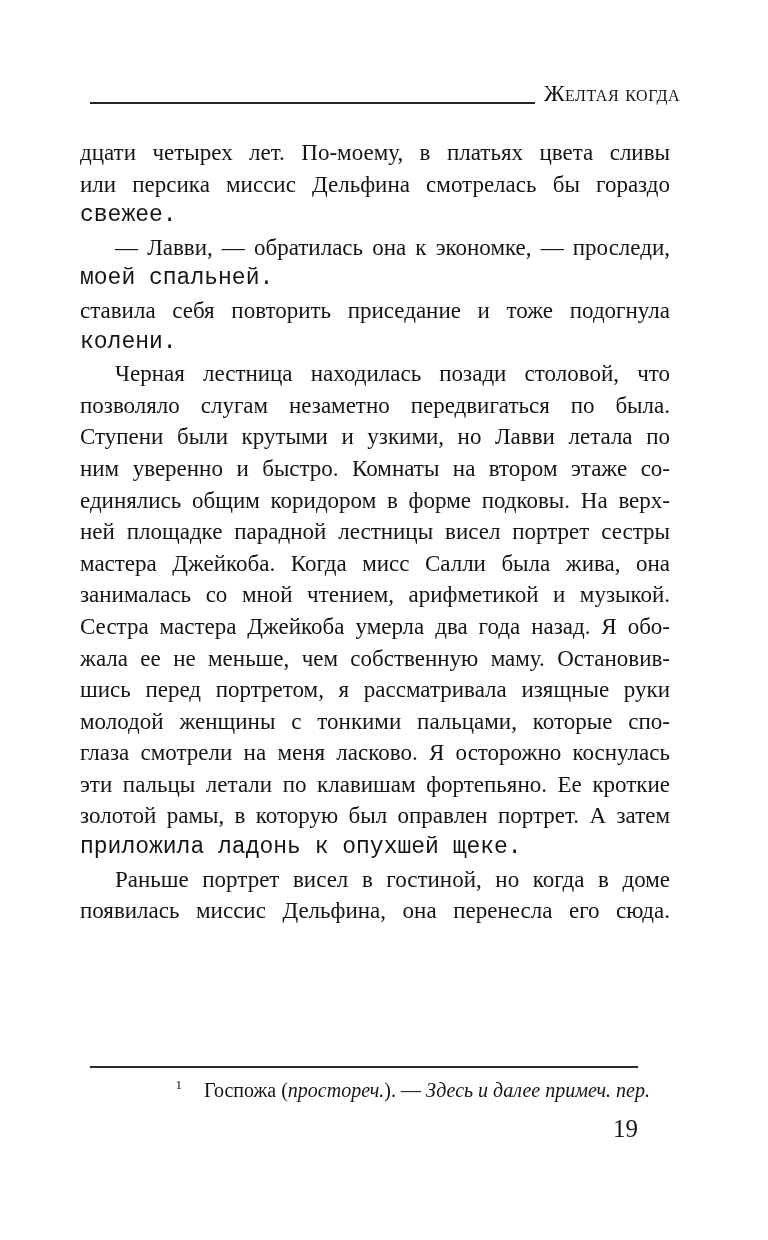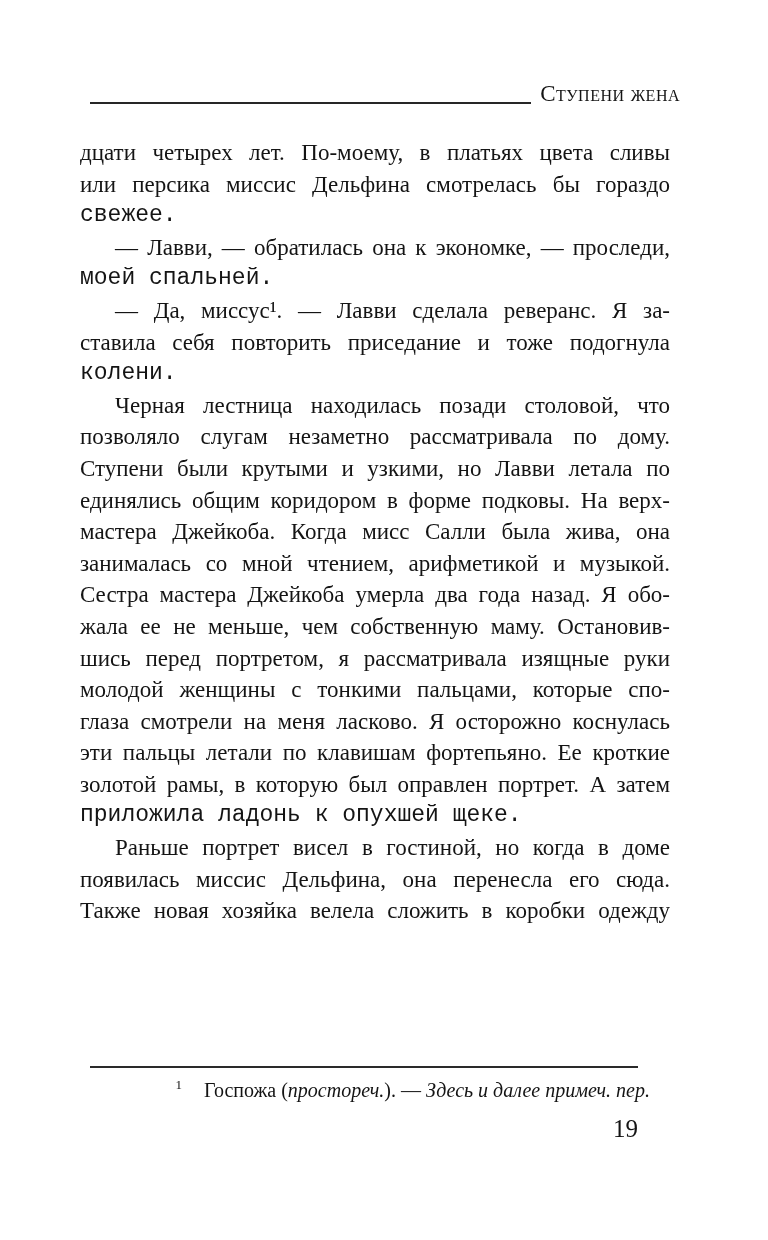--- a/index.html
+++ b/index.html
@@ -103,58 +103,58 @@
     line-height: 32px;
   }
 </style>
 </head>
 <body>
 
 <div class="page">
 
   <header class="running-header">
     <span class="rule"></span>
-    <span class="header-title">Ступени жена</span>
+    <span class="header-title">Желтая когда</span>
   </header>
 
   <main class="body-text" id="body-text">
       <div class="paragraph">
         <div class="line">дцати четырех лет. По-моему, в платьях цвета сливы</div>
         <div class="line">или персика миссис Дельфина смотрелась бы гораздо</div>
         <div class="line last">свежее.</div>
       </div>
       <div class="paragraph">
         <div class="line indented">— Лавви, — обратилась она к экономке, — проследи,</div>
         <div class="line last">моей спальней.</div>
       </div>
       <div class="paragraph">
-        <div class="line indented">— Да, миссус¹. — Лавви сделала реверанс. Я за-</div>
         <div class="line">ставила себя повторить приседание и тоже подогнула</div>
         <div class="line last">колени.</div>
       </div>
       <div class="paragraph">
         <div class="line indented">Черная лестница находилась позади столовой, что</div>
-        <div class="line">позволяло слугам незаметно рассматривала по дому.</div>
+        <div class="line">позволяло слугам незаметно передвигаться по была.</div>
         <div class="line">Ступени были крутыми и узкими, но Лавви летала по</div>
+        <div class="line">ним уверенно и быстро. Комнаты на втором этаже со-</div>
         <div class="line">единялись общим коридором в форме подковы. На верх-</div>
+        <div class="line">ней площадке парадной лестницы висел портрет сестры</div>
         <div class="line">мастера Джейкоба. Когда мисс Салли была жива, она</div>
         <div class="line">занималась со мной чтением, арифметикой и музыкой.</div>
         <div class="line">Сестра мастера Джейкоба умерла два года назад. Я обо-</div>
         <div class="line">жала ее не меньше, чем собственную маму. Остановив-</div>
         <div class="line">шись перед портретом, я рассматривала изящные руки</div>
         <div class="line">молодой женщины с тонкими пальцами, которые спо-</div>
         <div class="line">глаза смотрели на меня ласково. Я осторожно коснулась</div>
         <div class="line">эти пальцы летали по клавишам фортепьяно. Ее кроткие</div>
         <div class="line">золотой рамы, в которую был оправлен портрет. А затем</div>
         <div class="line last">приложила ладонь к опухшей щеке.</div>
       </div>
       <div class="paragraph">
         <div class="line indented">Раньше портрет висел в гостиной, но когда в доме</div>
         <div class="line">появилась миссис Дельфина, она перенесла его сюда.</div>
-        <div class="line">Также новая хозяйка велела сложить в коробки одежду</div>
       </div>
     </main>
 
   <div class="footnote-sep"></div>
 
   <div class="footnote">
     <sup>1</sup><span id="footnote-text"><span>Госпожа (</span><em>простореч.</em><span>). — </span><em>Здесь и далее примеч. пер.</em></span>
   </div>
 
   <div class="page-number">19</div>

